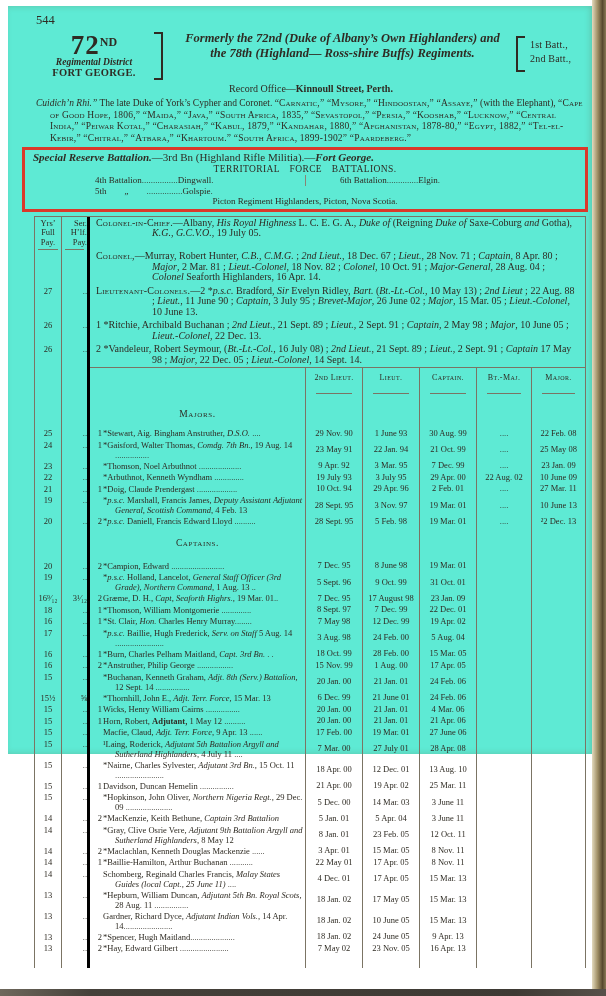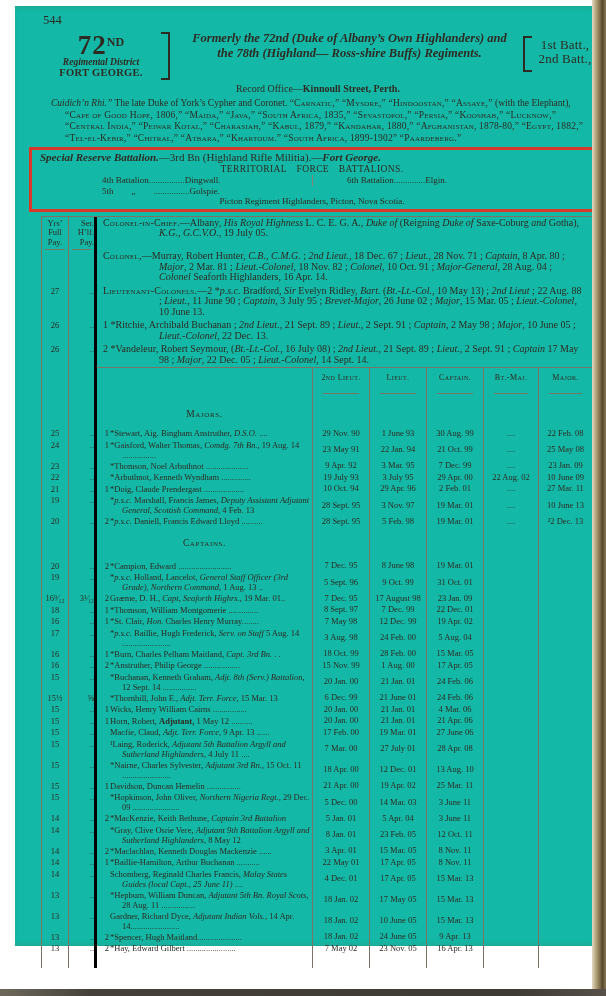--- a/index.html
+++ b/index.html
@@ -3,44 +3,44 @@
 <meta charset="utf-8">
 <style>
   html,body{margin:0;padding:0;}
   body{
     width:606px;height:996px;position:relative;overflow:hidden;
     background:#ffffff;
     font-family:"Liberation Serif","DejaVu Serif",serif;
     color:#2f2b23;
   }
   .page{
-    position:absolute;left:15px;top:6px;width:586px;height:940px;
-    background:#14b8a6;
+    position:absolute;left:8px;top:6px;width:586px;height:748px;
+    background:#5eead4;
     box-shadow:inset -3px 0 6px rgba(90,75,40,.25);
   }
   .content{padding:5px 8px 0 28px;}
 
   
   .titlerow{display:flex;align-items:baseline;margin:2px 0 3px;}
   .pagenum{font-size:12.5px;width:58px;flex:none;}
   .ptitle{flex:1;text-align:center;font-weight:bold;font-size:14.5px;letter-spacing:.2px;margin-right:6px;}
   .distrow{display:flex;margin:1px 0 1px;}
   .dist{width:116px;text-align:center;flex:none;}
   .bignum{font-size:27px;font-weight:bold;line-height:23px;letter-spacing:1px;}
   .bignum sup{font-size:12px;vertical-align:8px;letter-spacing:0;}
   .distlabel{font-style:italic;font-weight:bold;font-size:9.5px;line-height:10px;}
   .distname{font-weight:bold;font-size:10.5px;line-height:12px;letter-spacing:.3px;}
   .brk{flex:none;width:7px;}
   .brk-close{border-top:2.5px solid #2f2b23;border-right:2.5px solid #2f2b23;border-bottom:2.5px solid #2f2b23;height:44px;margin:1px 6px 0 2px;}
   .brk-open{border-top:2px solid #2f2b23;border-left:2px solid #2f2b23;border-bottom:2px solid #2f2b23;height:32px;margin:5px 5px 0 0;}
   .formerly{flex:1;font-style:italic;font-weight:bold;font-size:12.5px;line-height:15px;text-align:center;padding:0 16px;}
-  .batts{font-size:13px;padding-top:7px;line-height:14px;width:56px;flex:none;letter-spacing:.2px;text-align:center;}
+  .batts{font-size:10px;padding-top:7px;line-height:14px;width:56px;flex:none;letter-spacing:.2px;}
   .recoff{text-align:center;font-size:10px;margin:3px 0 4px;}
   .recoff .b{font-weight:bold;}
-  .honours{font-size:9.5px;line-height:11.5px;padding-left:14px;text-indent:-14px;margin:1px 8px 3px;}
+  .honours{font-size:9.5px;line-height:11.5px;padding-left:14px;text-indent:-14px;margin:1px 0 3px;}
 
   .seg-i{font-style:italic;}
   .seg-b{font-weight:bold;}
   .seg-bi{font-weight:bold;font-style:italic;}
   .seg-sc{font-variant:small-caps;letter-spacing:.2px;}
 
   
   .redbox{border:3px solid #da392a;margin:2px -2px 4px -14px;padding:1px 8px 2px;}
   .srb1{font-size:11px;line-height:13px;}
   .srb2{text-align:center;font-size:9.5px;line-height:11px;word-spacing:7px;letter-spacing:.4px;}

